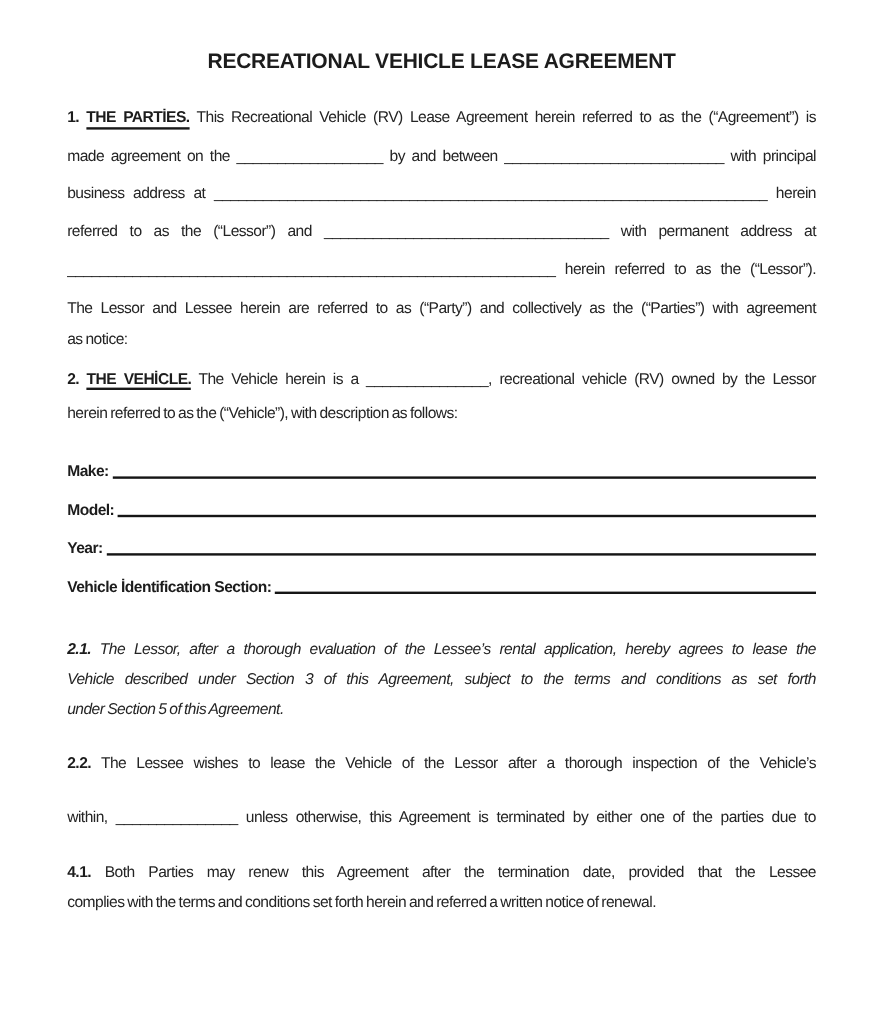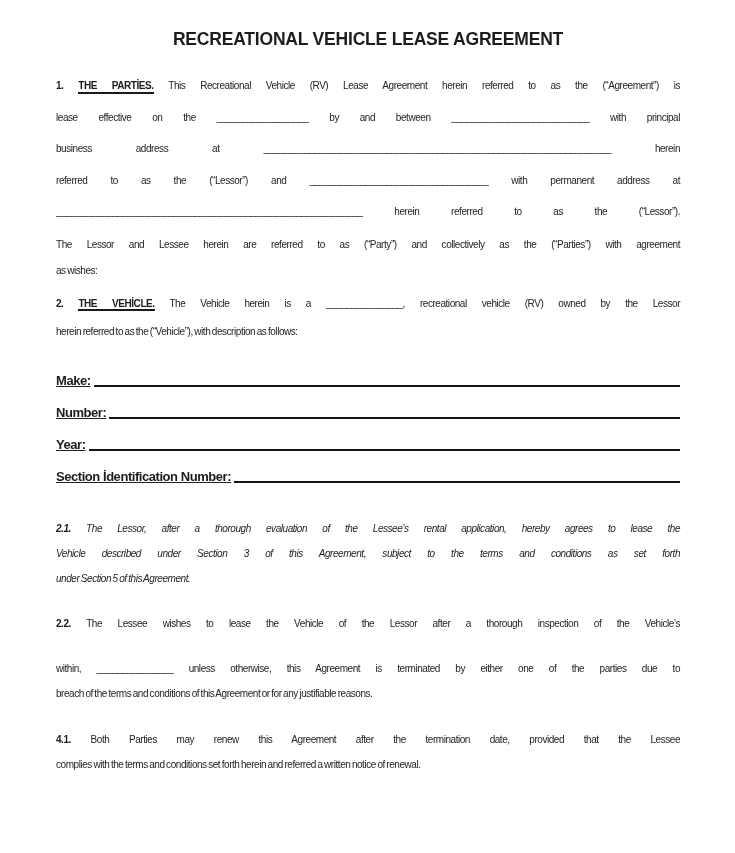--- a/index.html
+++ b/index.html
@@ -3,97 +3,96 @@
 <meta charset="utf-8">
 <style>
   html,body{margin:0;padding:0;}
   body{
     width:735px;height:853px;background:#ffffff;overflow:hidden;
     font-family:"Liberation Sans",sans-serif;color:#242424;
     -webkit-font-smoothing:antialiased;
   }
   .page{padding:0 55px 0 56px;}
   .title{
-    margin-top:28px;text-align:center;font-size:17.5px;font-weight:700;
+    margin-top:40px;text-align:center;font-size:17.5px;font-weight:700;
     letter-spacing:-0.2px;color:#1c1c1c;line-height:22px;
   }
   .ln{
-    font-size:10px;letter-spacing:-0.45px;word-spacing:-0.8px;
+    font-size:13px;letter-spacing:-0.45px;word-spacing:-0.8px;
     text-align:justify;text-align-last:justify;white-space:normal;
   }
   .ln.last{text-align:left;text-align-last:left;}
   .b{font-weight:700;color:#1c1c1c;}
   .hd{font-weight:700;color:#1c1c1c;border-bottom:2.5px solid #1a1a1a;padding-bottom:0.5px;}
   .sec1{margin-top:20px;}  .sec1 .ln{line-height:31.5px;}
   .note{margin-top:4px;}   .note .ln{line-height:26px;}
   .sec2{margin-top:6px;}   .sec2 .ln{line-height:28px;}
-  .formblock{margin-top:12px;text-decoration:underline;}
+  .formblock{margin-top:12px;}
   .frow{display:flex;align-items:flex-end;height:32px;}
   .flabel{font-size:13px;font-weight:700;letter-spacing:-0.45px;color:#1c1c1c;line-height:18px;}
   .frule{flex:1;border-bottom:2.5px solid #151515;margin:0 0 3px 3px;}
   .c .ln{line-height:25px;}
   .c21{margin-top:30px;font-style:italic;} .c22{margin-top:20px;} .sec3{margin-top:20px;} .c31{margin-top:21px;}
 </style>
 </head>
 <body>
 
 <div class="page">
 
   <div class="title">RECREATIONAL VEHICLE LEASE AGREEMENT</div>
 
   <div class="sec1">
     <div class="ln"><span class="b">1. </span><span class="hd">THE PARTİES.</span><span> This Recreational Vehicle (RV) Lease Agreement herein referred to as the (“Agreement”) is</span></div>
-    <div class="ln"><span>lease effective on the __________________ by and between ___________________________ with principal</span></div>
+    <div class="ln"><span>made agreement on the __________________ by and between ___________________________ with principal</span></div>
     <div class="ln"><span>business address at ____________________________________________________________________ herein</span></div>
     <div class="ln"><span>referred to as the (“Lessor”) and ___________________________________ with permanent address at</span></div>
     <div class="ln"><span>____________________________________________________________ herein referred to as the (“Lessor”).</span></div>
   </div>
 
   <div class="note">
     <div class="ln"><span>The Lessor and Lessee herein are referred to as (“Party”) and collectively as the (“Parties”) with agreement</span></div>
-    <div class="ln last"><span>as wishes:</span></div>
+    <div class="ln last"><span>as notice:</span></div>
   </div>
 
   <div class="sec2">
     <div class="ln"><span class="b">2. </span><span class="hd">THE VEHİCLE.</span><span> The Vehicle herein is a _______________, recreational vehicle (RV) owned by the Lessor</span></div>
     <div class="ln last"><span>herein referred to as the (“Vehicle”), with description as follows:</span></div>
   </div>
 
   <div class="formblock">
     <div class="frow">
         <span class="flabel">Make:</span>
         <span class="frule"></span>
       </div>
     <div class="frow">
-        <span class="flabel">Number:</span>
+        <span class="flabel">Model:</span>
         <span class="frule"></span>
       </div>
     <div class="frow">
         <span class="flabel">Year:</span>
         <span class="frule"></span>
       </div>
     <div class="frow">
-        <span class="flabel">Section İdentification Number:</span>
+        <span class="flabel">Vehicle İdentification Section:</span>
         <span class="frule"></span>
       </div>
   </div>
 
   <div class="c c21">
     <div class="ln"><span class="b">2.1.</span><span> The Lessor, after a thorough evaluation of the Lessee’s rental application, hereby agrees to lease the</span></div>
     <div class="ln"><span>Vehicle described under Section 3 of this Agreement, subject to the terms and conditions as set forth</span></div>
     <div class="ln last"><span>under Section 5 of this Agreement.</span></div>
   </div>
 
   <div class="c c22">
     <div class="ln"><span class="b">2.2.</span><span> The Lessee wishes to lease the Vehicle of the Lessor after a thorough inspection of the Vehicle’s</span></div>
   </div>
 
   <div class="c sec3">
     <div class="ln"><span>within, _______________ unless otherwise, this Agreement is terminated by either one of the parties due to</span></div>
-    <div class="ln last"><span>breach of the terms and conditions of this Agreement or for any justifiable reasons.</span></div>
   </div>
 
   <div class="c c31">
     <div class="ln"><span class="b">4.1.</span><span> Both Parties may renew this Agreement after the termination date, provided that the Lessee</span></div>
     <div class="ln last"><span>complies with the terms and conditions set forth herein and referred a written notice of renewal.</span></div>
   </div>
 
 </div>
 
 </body></html>

